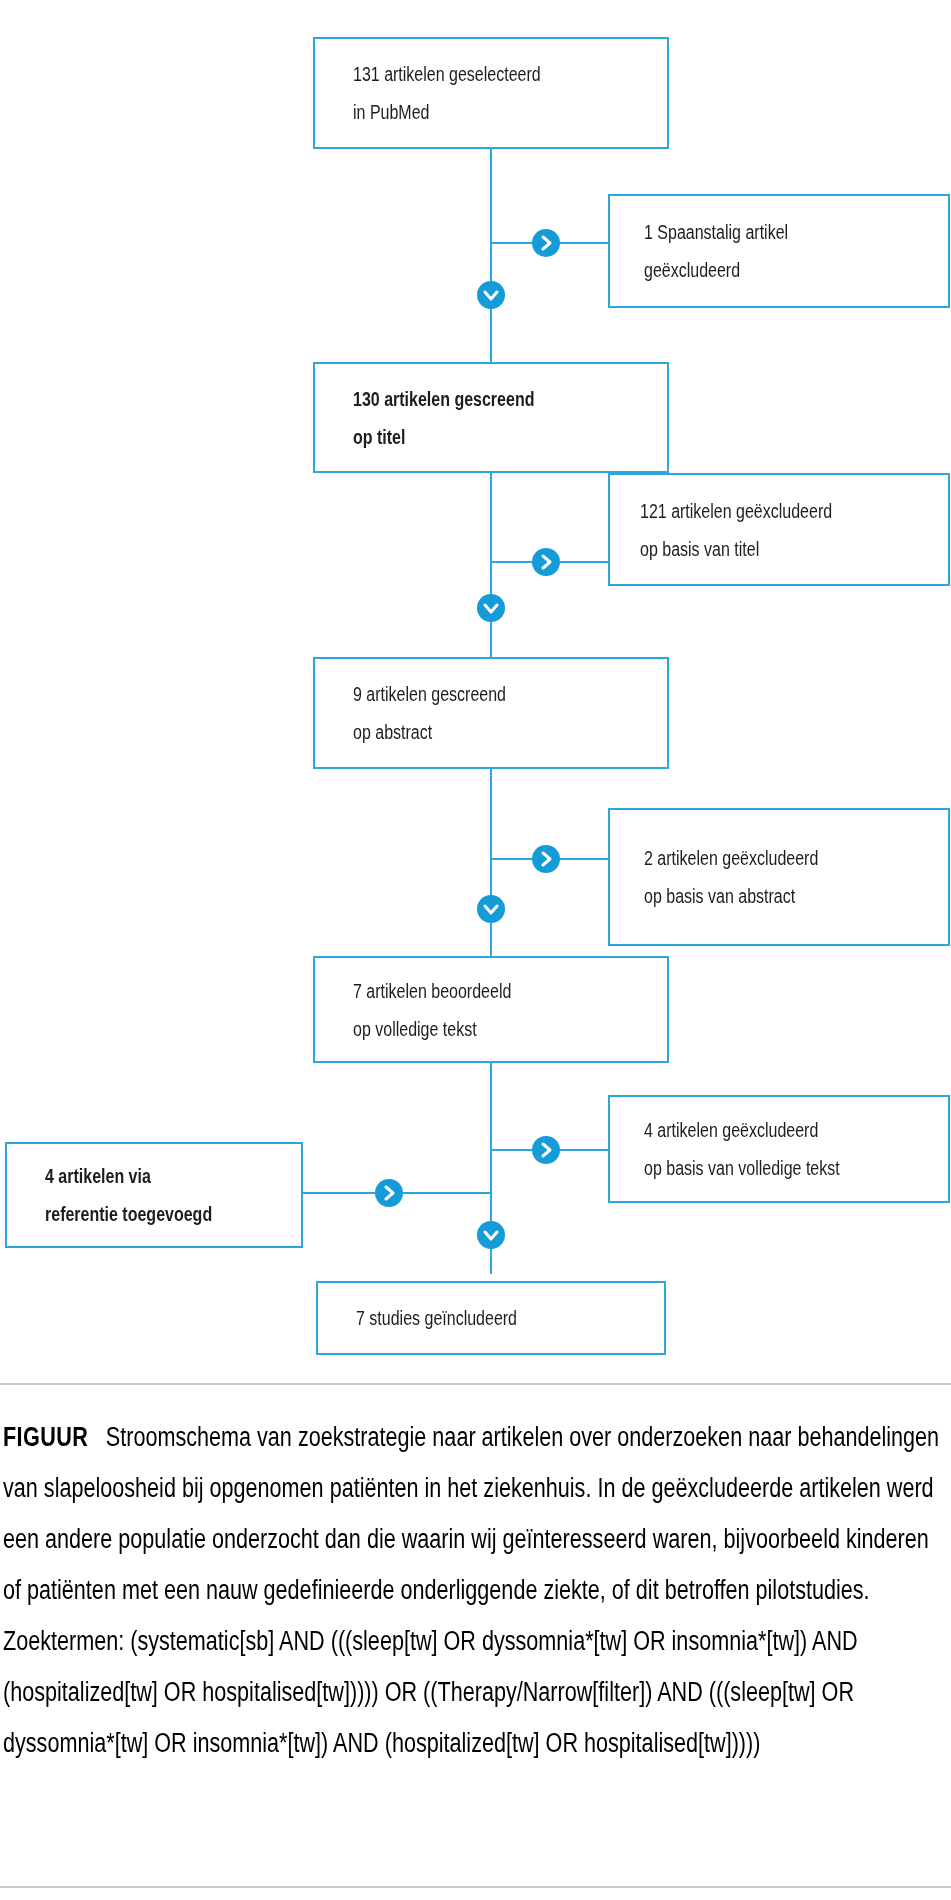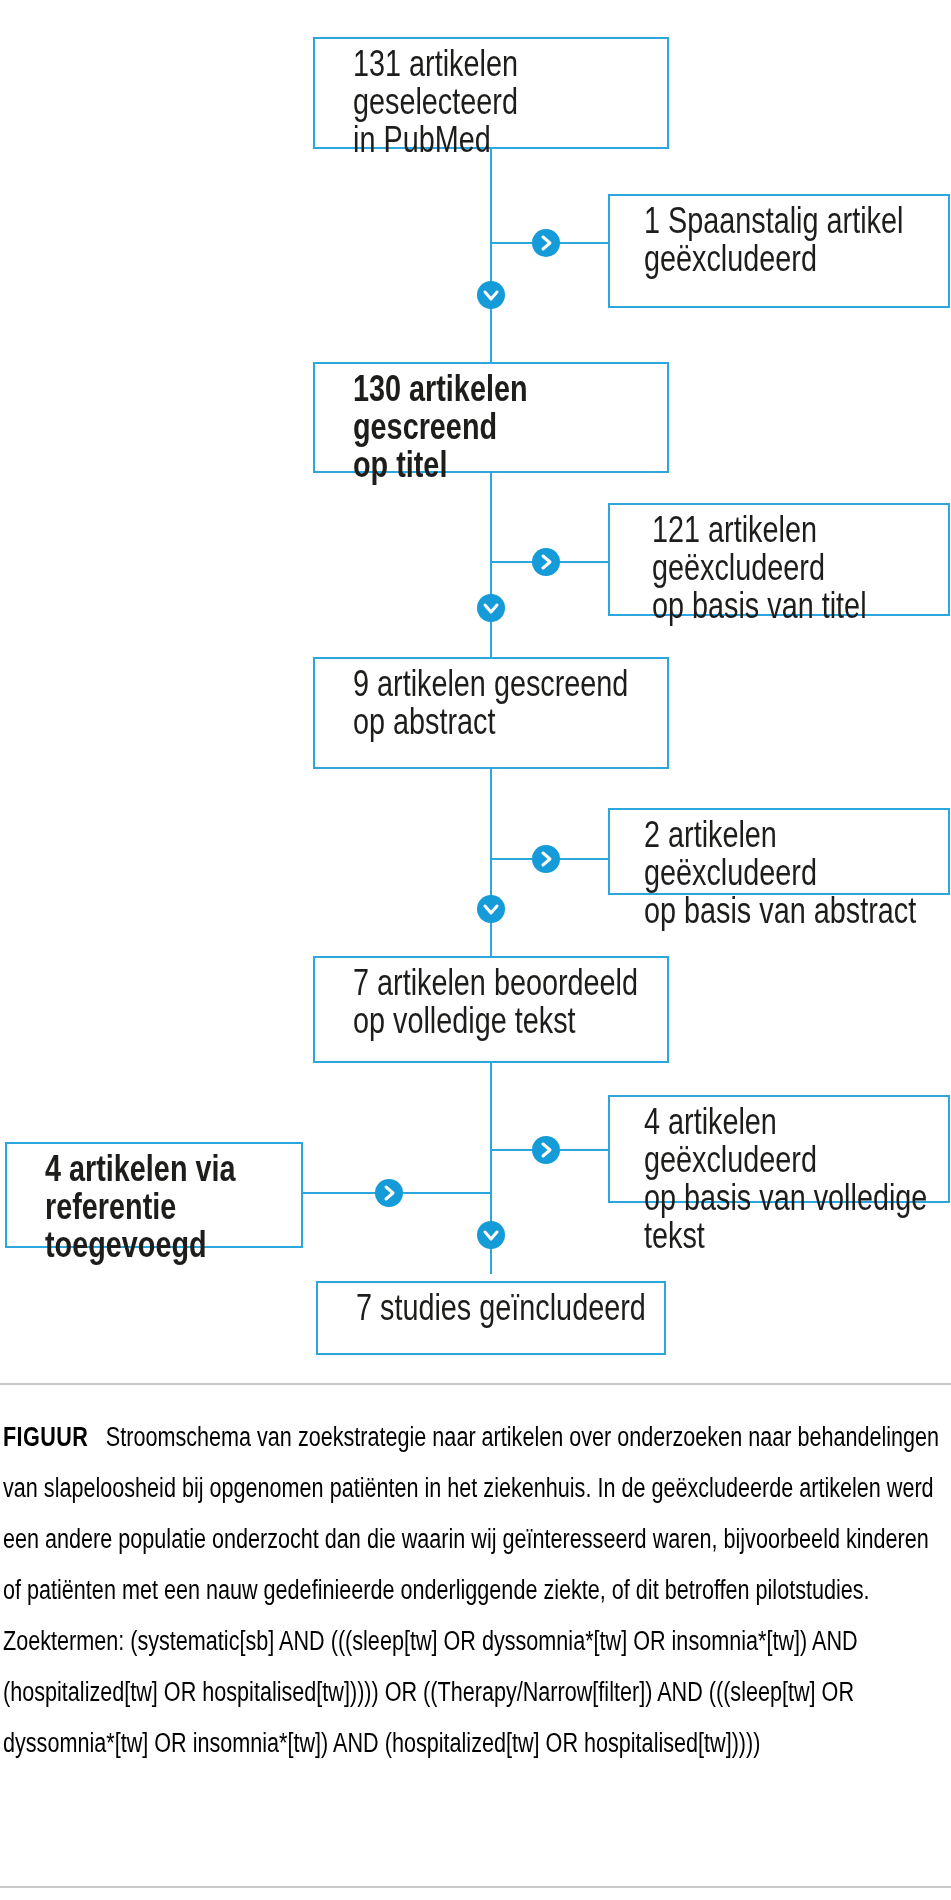--- a/index.html
+++ b/index.html
@@ -14,39 +14,40 @@
   }
 
   
   .box {
     position: absolute;
     box-sizing: border-box;
     background: #ffffff;
     border: 2px solid var(--box-border, #2CA6DC);
     display: flex;
     flex-direction: column;
+    justify-content: center;
     padding: 6px 6px 6px 38px;
-    font-size: 36px;
+    font-size: 20px;
     line-height: 38px;
     z-index: 2;
   }
   .box .txt {
     width: 125%;
     transform: scaleX(0.8);
     transform-origin: 0 50%;
   }
 
   .b1 { left: 313px; top: 37px;   width: 356px; height: 112px; }
   .b2 { left: 313px; top: 362px;  width: 356px; height: 111px; font-weight: bold; }
   .b3 { left: 313px; top: 657px;  width: 356px; height: 112px; }
   .b4 { left: 313px; top: 956px;  width: 356px; height: 107px; }
   .b5 { left: 316px; top: 1273px; width: 350px; height: 74px; margin-top: 8px;  }
   .r1 { left: 608px; top: 194px;  width: 342px; height: 114px; padding-left: 34px; }
-  .r2 { left: 608px; top: 503px;  width: 342px; height: 113px; padding-left: 42px; }
-  .r3 { left: 608px; top: 808px;  width: 342px; height: 87px; padding-left: 34px; }
+  .r2 { left: 608px; top: 473px;  width: 342px; height: 113px; padding-left: 30px; }
+  .r3 { left: 608px; top: 808px;  width: 342px; height: 138px; padding-left: 34px; }
   .r4 { left: 608px; top: 1095px; width: 342px; height: 108px; padding-left: 34px; }
   .lb { left: 5px;   top: 1142px; width: 298px; height: 106px; font-weight: bold; }
 
   
   .line { position: absolute; background: var(--connector, #2CA6DC); z-index: 1; }
   .vmain { left: 490px; top: 148px;  width: 2px;   height: 1126px; }
   .h1    { left: 491px; top: 242px;  width: 118px; height: 2px; }
   .h2    { left: 491px; top: 561px;  width: 118px; height: 2px; }
   .h3    { left: 491px; top: 858px;  width: 118px; height: 2px; }
   .h4    { left: 491px; top: 1149px; width: 118px; height: 2px; }

